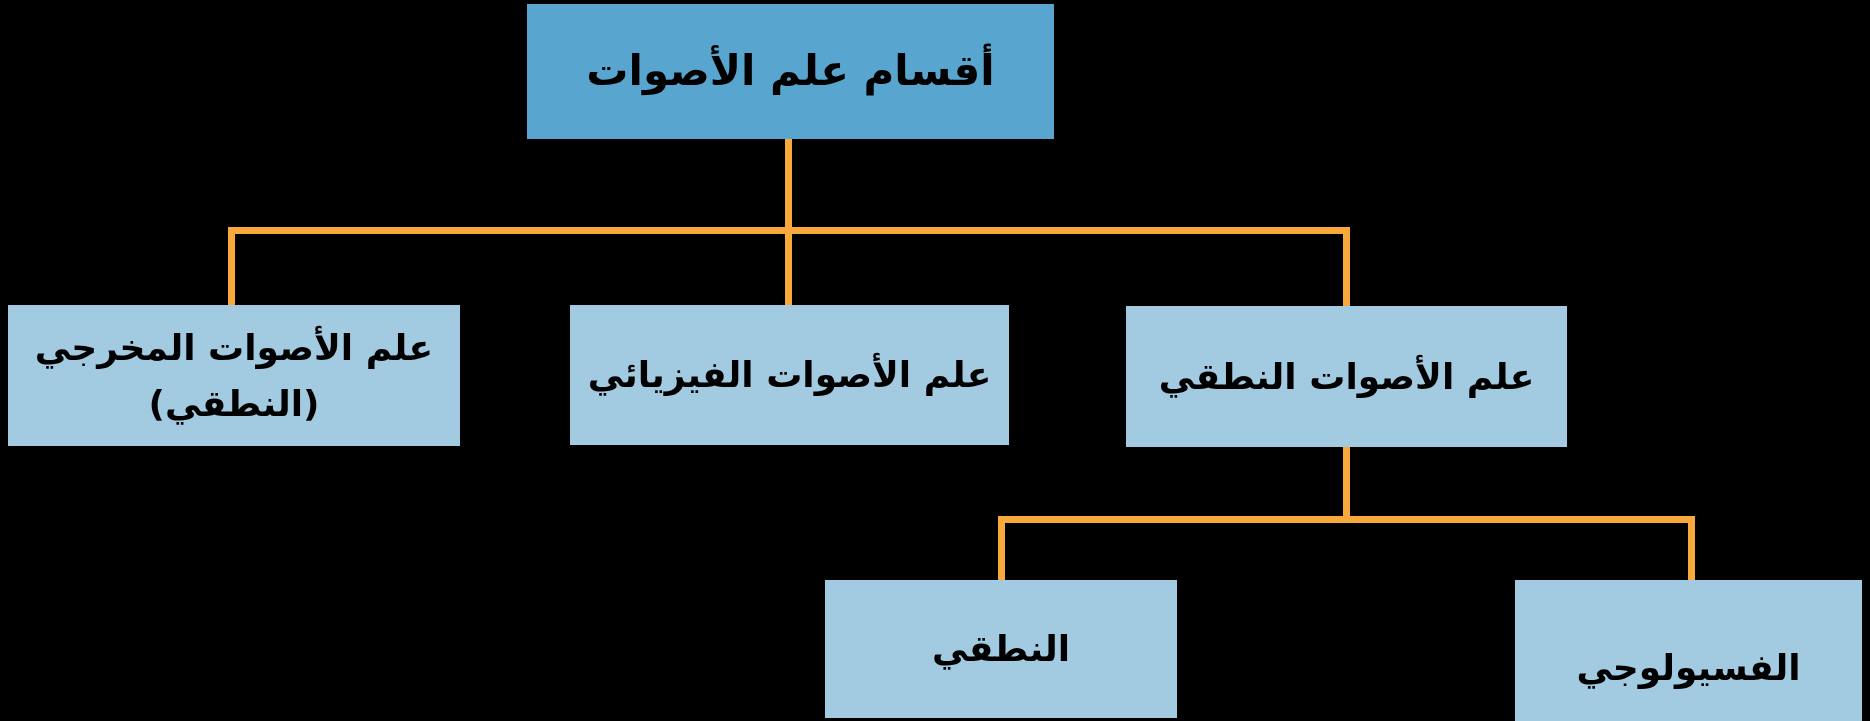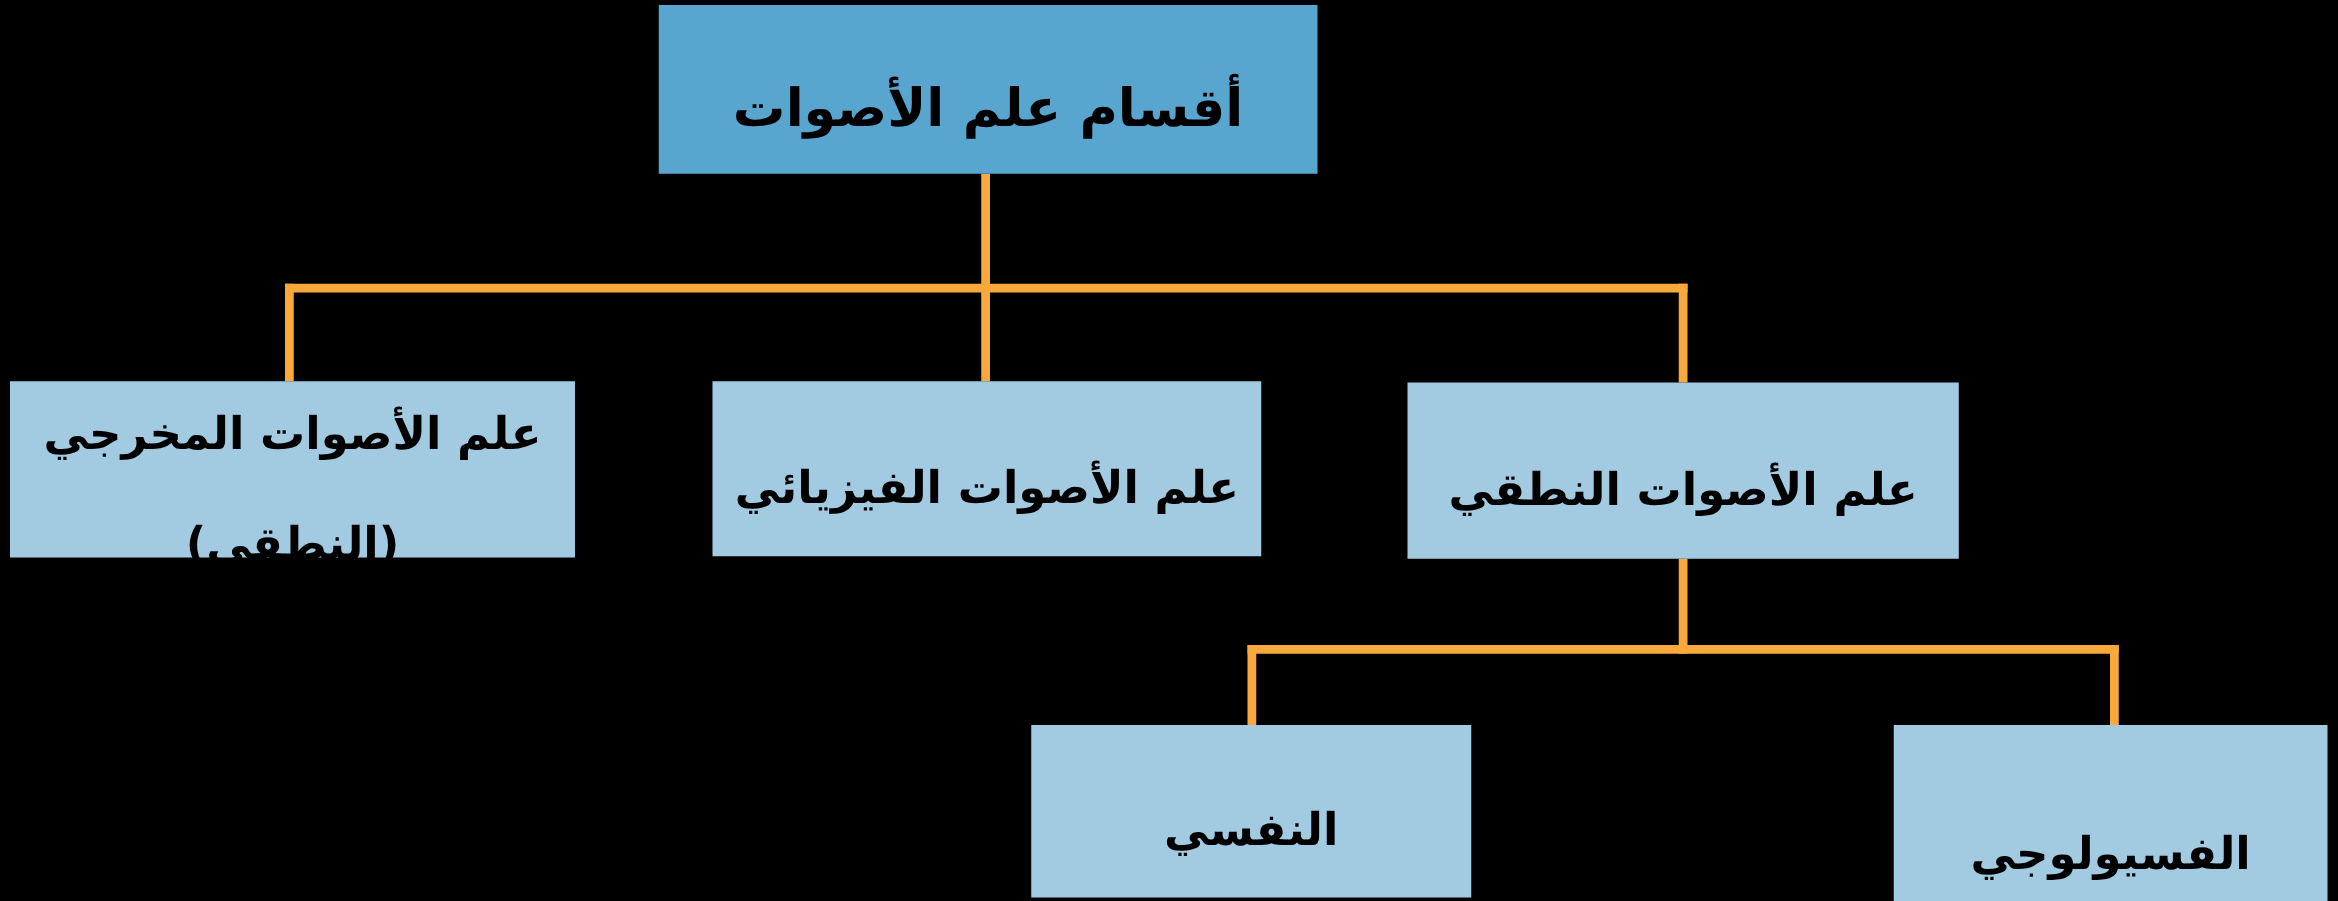--- a/index.html
+++ b/index.html
@@ -33,21 +33,20 @@
     line-height: 1.25;
   }
   .node.child {
     background: var(--node-fill, #A2CBE2);
     font-size: 36px;
     line-height: 1.55;
   }
   .node .label-line {
     display: block;
     white-space: nowrap;
-    margin-top: 32px;
   }
   .line {
     position: absolute;
     background: var(--connector, #F9A93C);
   }
 </style>
 </head>
 <body>
 
 <div class="canvas">
@@ -73,20 +72,20 @@
 
   <div class="node child" style="left:570px; top:305px; width:439px; height:140px;">
     <span class="label-line">علم الأصوات الفيزيائي</span>
   </div>
 
   <div class="node child" style="left:1126px; top:306px; width:441px; height:141px;">
     <span class="label-line">علم الأصوات النطقي</span>
   </div>
 
   <div class="node child" style="left:825px; top:580px; width:352px; height:138px;">
-    <span class="label-line">النفسي</span>
+    <span class="label-line">النطقي</span>
   </div>
 
   <div class="node child" style="left:1515px; top:580px; width:347px; height:175px;">
     <span class="label-line">الفسيولوجي</span>
   </div>
 
 </div>
 
 </body></html>

